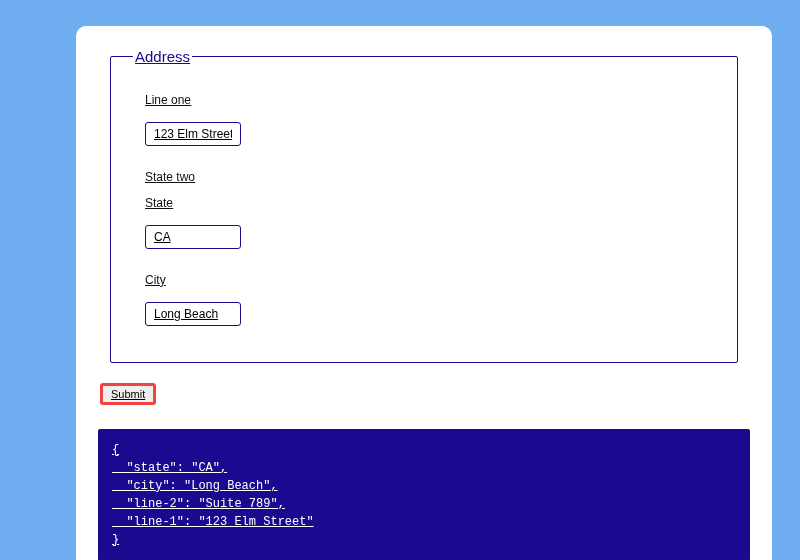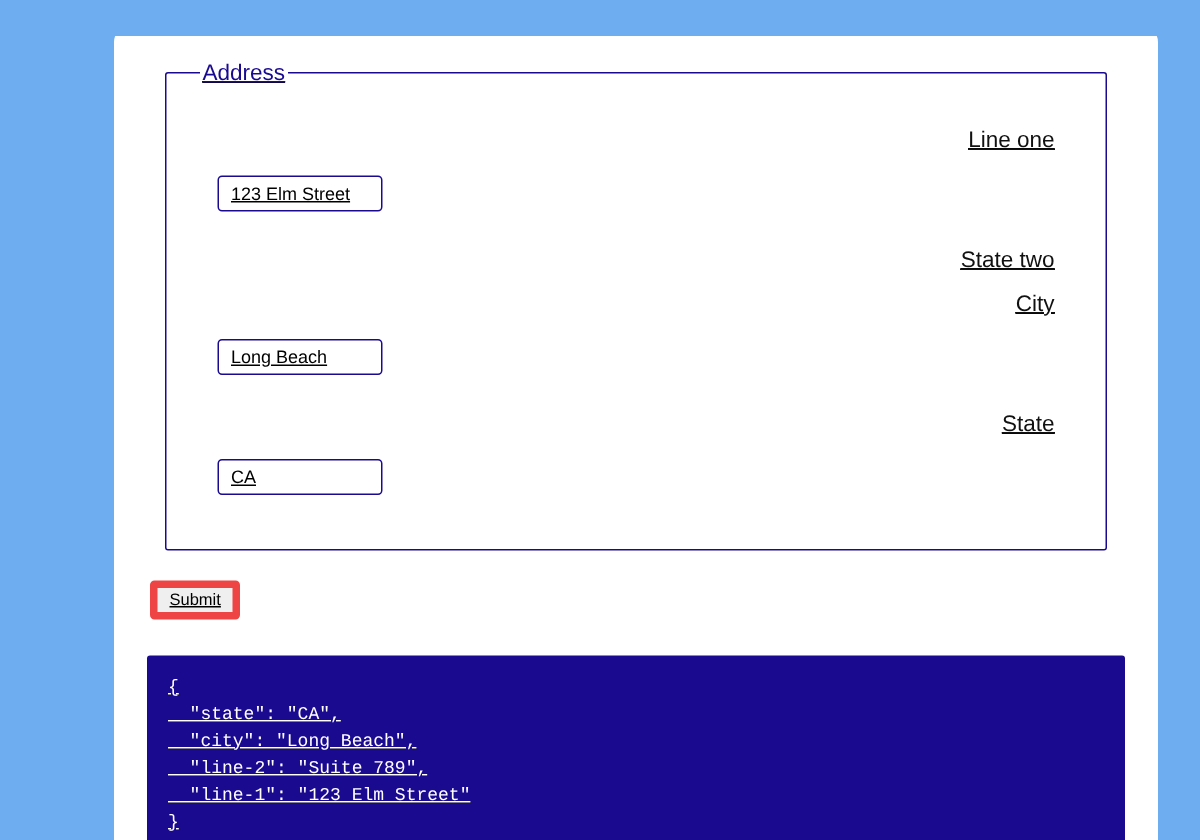--- a/index.html
+++ b/index.html
@@ -32,41 +32,40 @@
     }
     legend {
       color: #1a0a8f;
       font-size: 15px;
       padding: 0 2px;
     }
     .field {
       margin-top: 8px;
     }
     .field-label {
-      font-size: 15px;
+      font-size: 12px;
       color: #111;
       display: block;
       margin-bottom: 3px;
-      text-align: right;
     }
     .field-input {
       border: 1px solid #1a0a8f;
       border-radius: 3px;
       padding: 4px 8px;
       font-size: 12px;
       color: #000;
-      width: 110px;
+      width: 96px;
       background: #fff;
       outline: none;
     }
     .submit-btn {
       font-size: 11px;
       padding: 2px 8px;
       background: #efefef;
-      border: 5px solid #ef4444;
+      border: 3px solid #ef4444;
       border-radius: 3px;
       cursor: pointer;
       margin-left: 2px;
     }
     .output {
       background: #1a0a8f;
       color: #ffffff;
       font-family: "SFMono-Regular", Consolas, "Liberation Mono", Menlo, monospace;
       font-size: 12px;
       line-height: 1.5;
@@ -87,27 +86,27 @@
       <div class="field">
         <label class="field-label">Line one</label>
         <input class="field-input" type="text" value="123 Elm Street" style="">
       </div>
 
       <div class="field">
         <label class="field-label">State two</label>
       </div>
 
       <div class="field">
-        <label class="field-label">City</label>
-        <input class="field-input" type="text" value="Long Beach" style="">
+        <label class="field-label">State</label>
+        <input class="field-input" type="text" value="CA" style="">
       </div>
 
       <div class="field">
-        <label class="field-label">State</label>
-        <input class="field-input" type="text" value="CA" style="">
+        <label class="field-label">City</label>
+        <input class="field-input" type="text" value="Long Beach" style="">
       </div>
     </fieldset>
 
     <button type="button" class="submit-btn">Submit</button>
   </form>
 
   <pre class="output">{
   "state": "CA",
   "city": "Long Beach",
   "line-2": "Suite 789",

